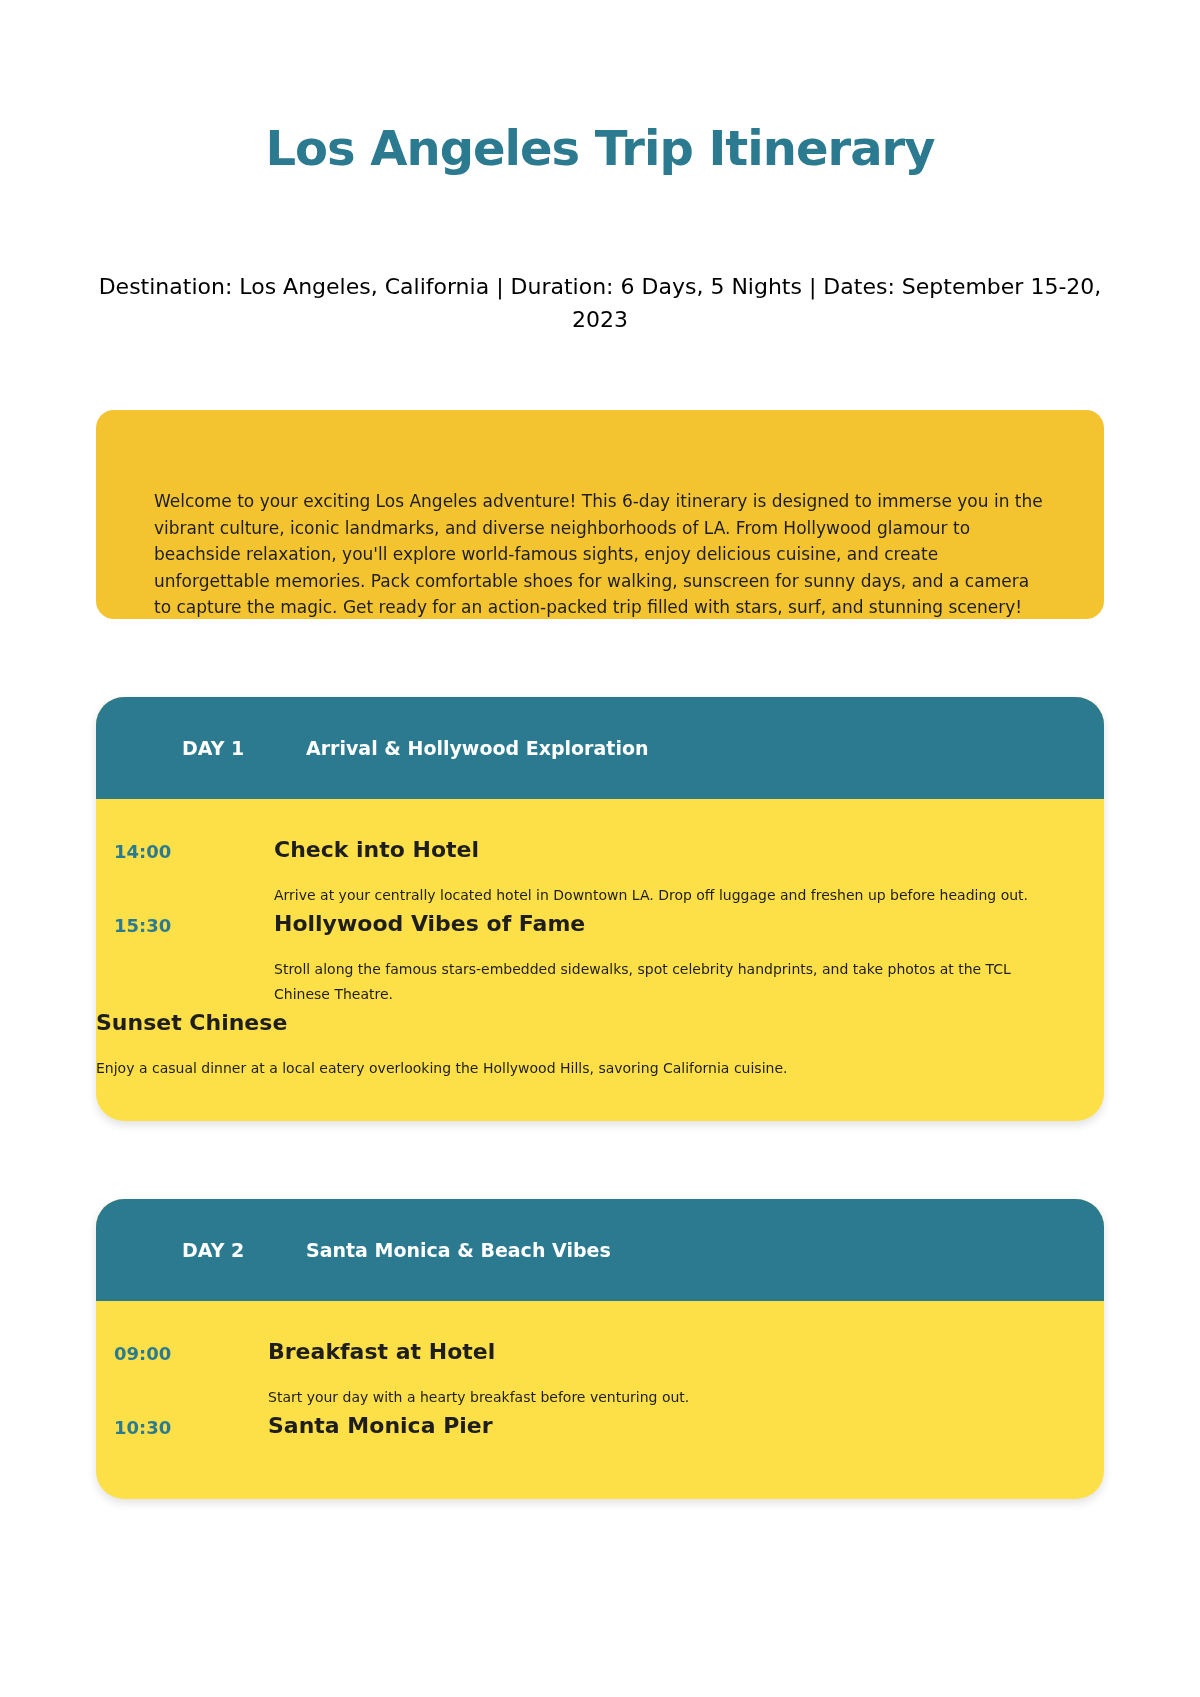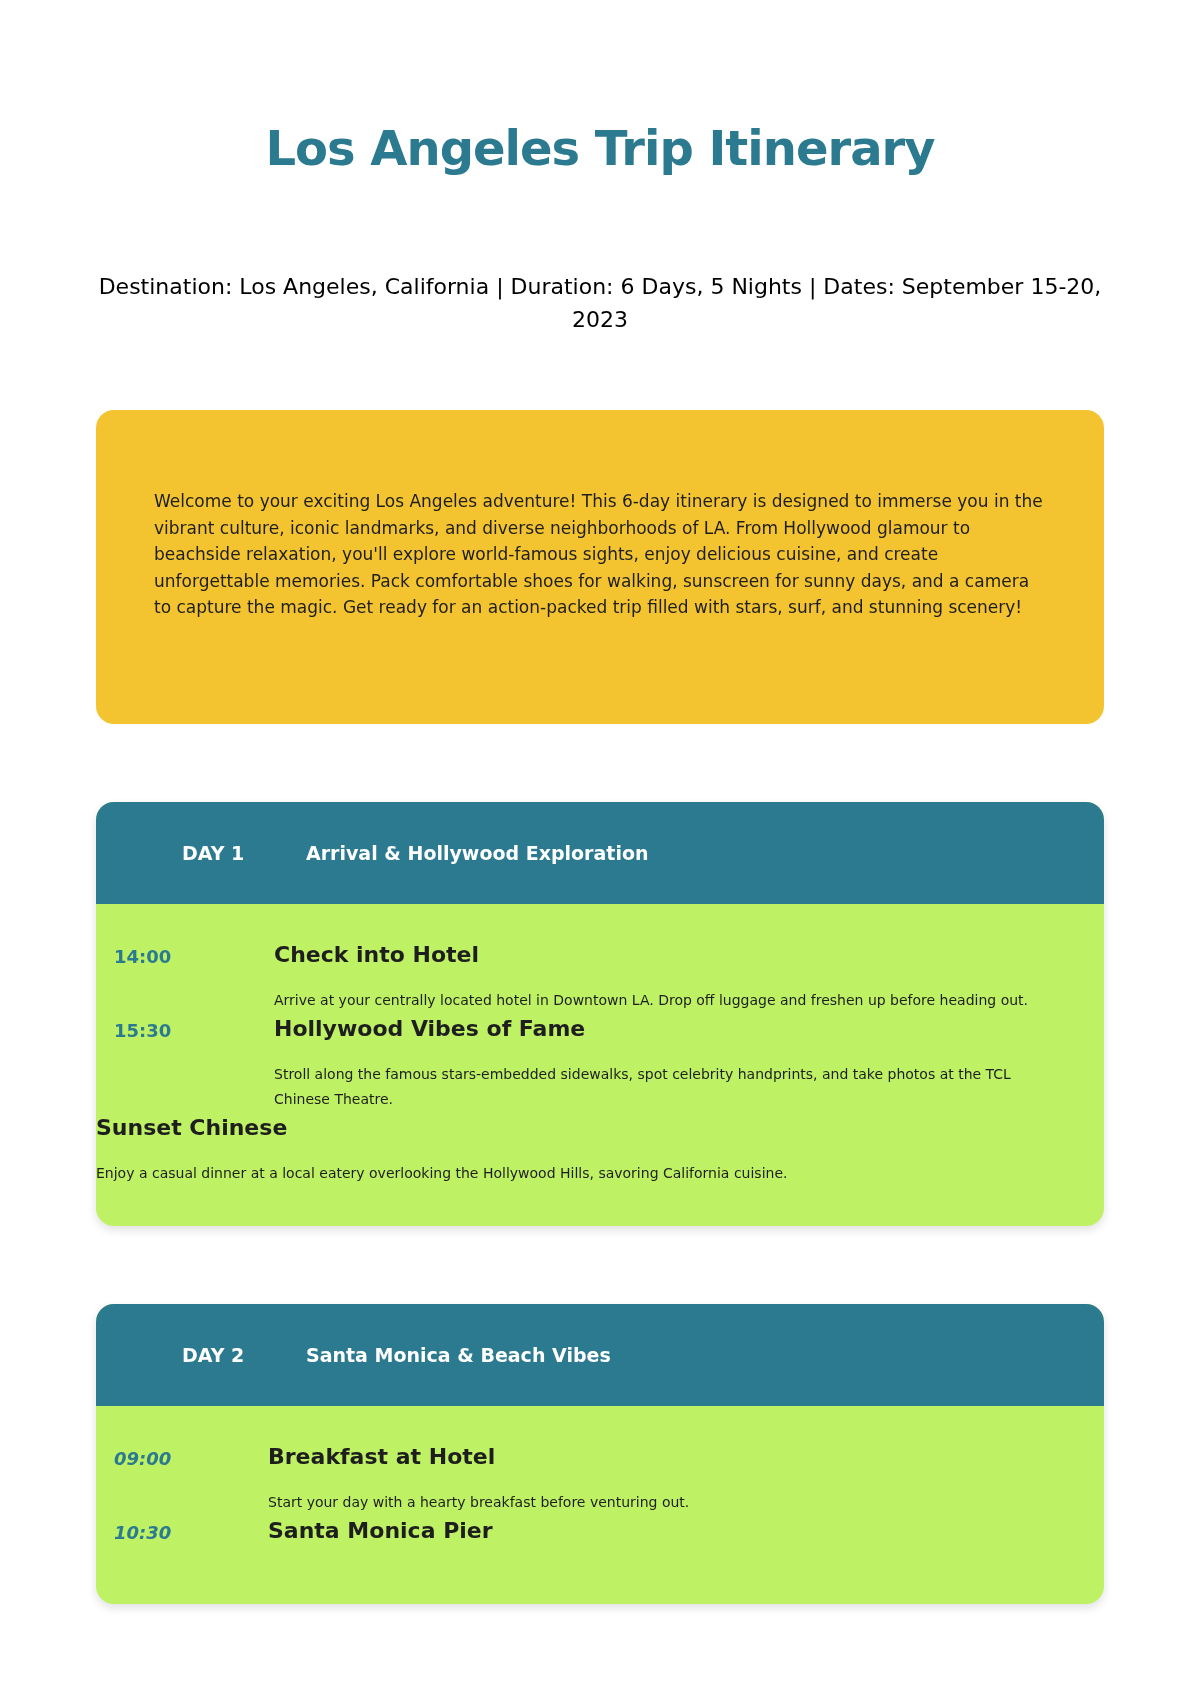--- a/index.html
+++ b/index.html
@@ -29,29 +29,29 @@
     font-size: 22px;
     line-height: 33px;
     padding: 0 0;
   }
 
   .intro {
     margin-top: 74px;
     background: #f4c430;
     border-radius: 18px;
     padding: 78px 58px 0 58px;
-    height: 314px;
+    height: 209px;
     color: #1e1e1e;
     font-size: 17px;
     line-height: 26.5px;
   }
 
   .day {
-    background: #bef264;
-    border-radius: 18px;
+    background: #fde047;
+    border-radius: 28px;
     overflow: hidden;
     box-shadow: 0 4px 10px rgba(0,0,0,0.12);
   }
   .day1 { margin-top: 78px; }
   .day2 { margin-top: 78px; }
 
   .day-header {
     background: #2b7a8f;
     height: 102px;
     display: flex;
@@ -67,21 +67,21 @@
 
   .event { display: flex; }
   .event-time {
     width: 178px;
     padding-left: 18px;
     color: #2b7a8f;
     font-weight: bold;
     font-size: 18px;
     padding-top: 6px;
   }
-  .day2 .event-time { width: 172px; font-style: italic; }
+  .day2 .event-time { width: 172px; }
   .event-content { flex: 1; padding-right: 50px; }
   .event-title {
     color: #1e1e1e;
     font-weight: bold;
     font-size: 22px;
     line-height: 30px;
   }
   .event-desc {
     margin-top: 18px;
     color: #1e1e1e;

